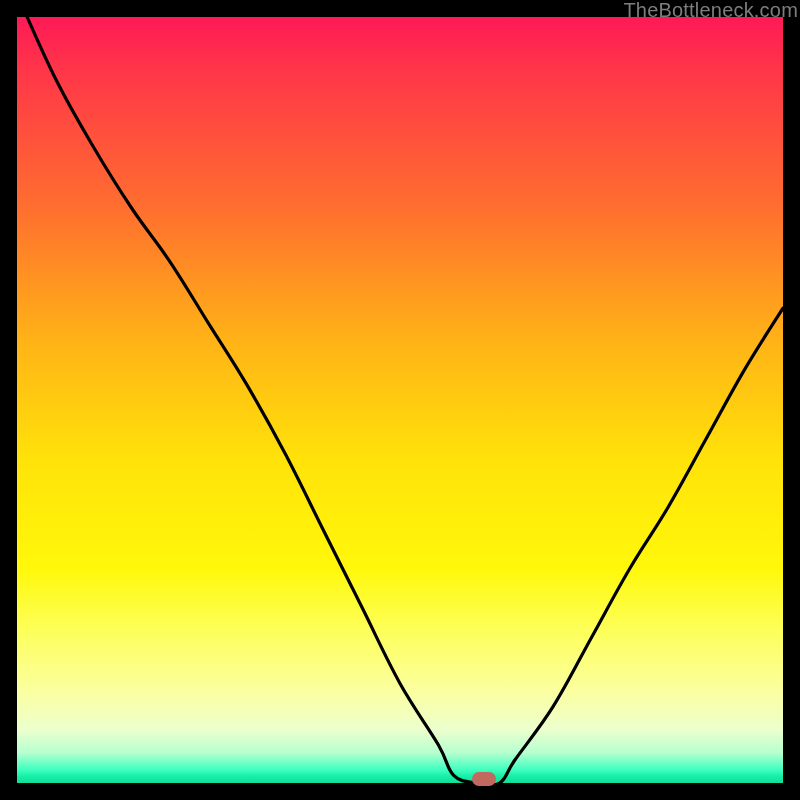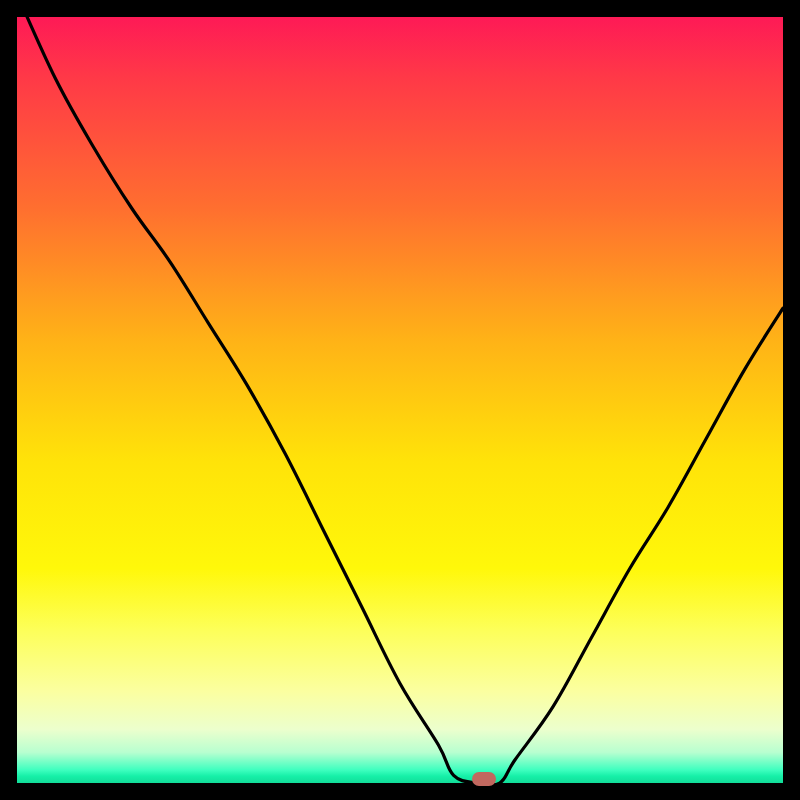--- a/index.html
+++ b/index.html
@@ -66,20 +66,21 @@
     height: 14px;
     border-radius: 7px;
     background: #c1685f;
   }
 </style>
 </head>
 <body>
 
 <div class="frame">
 
+  <div class="watermark">TheBottleneck.com</div>
 
   <div class="plot">
 
     <svg class="curve" viewBox="0 0 766 766" preserveAspectRatio="none">
       <path id="curve-path" fill="none" stroke="#000" stroke-width="3.2" stroke-linecap="round" d="M 0,-22.980000000000018 C 6.894,-7.81320000000002 24.512000000000004,33.703999999999965 38.300000000000004,61.27999999999997 C 52.08800000000001,88.85599999999998 62.81200000000001,106.78040000000001 76.60000000000001,130.22000000000003 C 90.388,153.65960000000004 101.112,170.818 114.89999999999999,191.5 C 128.688,212.182 139.412,224.438 153.20000000000002,245.12 C 166.98800000000003,265.802 177.71200000000002,284.3392 191.5,306.40000000000003 C 205.28799999999998,328.46080000000006 216.012,344.2404 229.79999999999998,367.68 C 243.58799999999997,391.1196 254.31199999999995,410.4228 268.09999999999997,436.62 C 281.888,462.8172 292.612,485.64400000000006 306.40000000000003,513.22 C 320.18800000000005,540.796 330.912,562.2439999999999 344.7,589.8199999999999 C 358.488,617.396 369.212,641.6016 383,666.42 C 396.788,691.2384 411.64840000000004,711.1544 421.3,727.7 C 430.9516,744.2456000000001 429.72599999999994,751.446 436.61999999999995,758.34 C 443.51399999999995,765.234 451.32719999999995,764.6212 459.59999999999997,766 C 467.8728,767.3788 475.686,770.1364 482.58,766 C 489.474,761.8636 488.24840000000006,756.808 497.90000000000003,743.02 C 507.5516,729.232 522.4119999999999,711.4608 536.1999999999999,689.4 C 549.9879999999999,667.3392 560.712,645.2784 574.5,620.46 C 588.288,595.6416 599.0120000000001,574.9596 612.8000000000001,551.52 C 626.5880000000001,528.0803999999999 637.312,513.6796 651.1,490.24 C 664.888,466.8004 675.612,446.1184 689.4,421.3 C 703.188,396.4816 713.9119999999999,375.79959999999994 727.6999999999999,352.35999999999996 C 741.4879999999999,328.9204 759.106,302.11039999999997 766,291.08"></path>
     </svg>
 
     <div id="marker" class="marker" style="left: 455.26px; top: 755.17px;"></div>
 
   </div>

